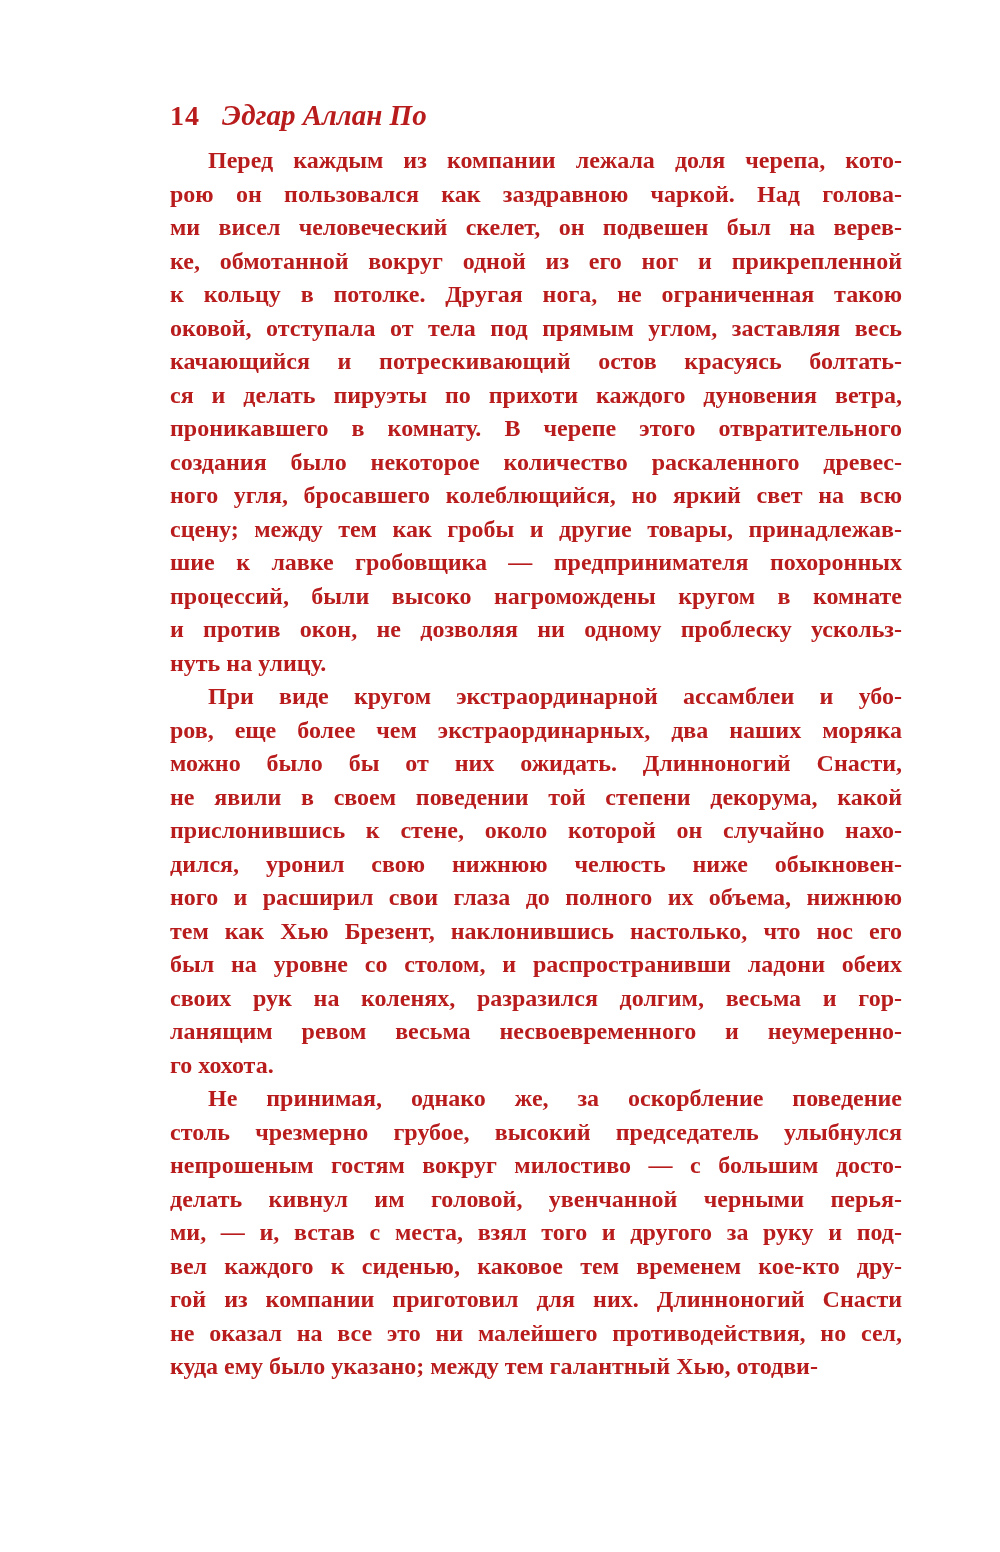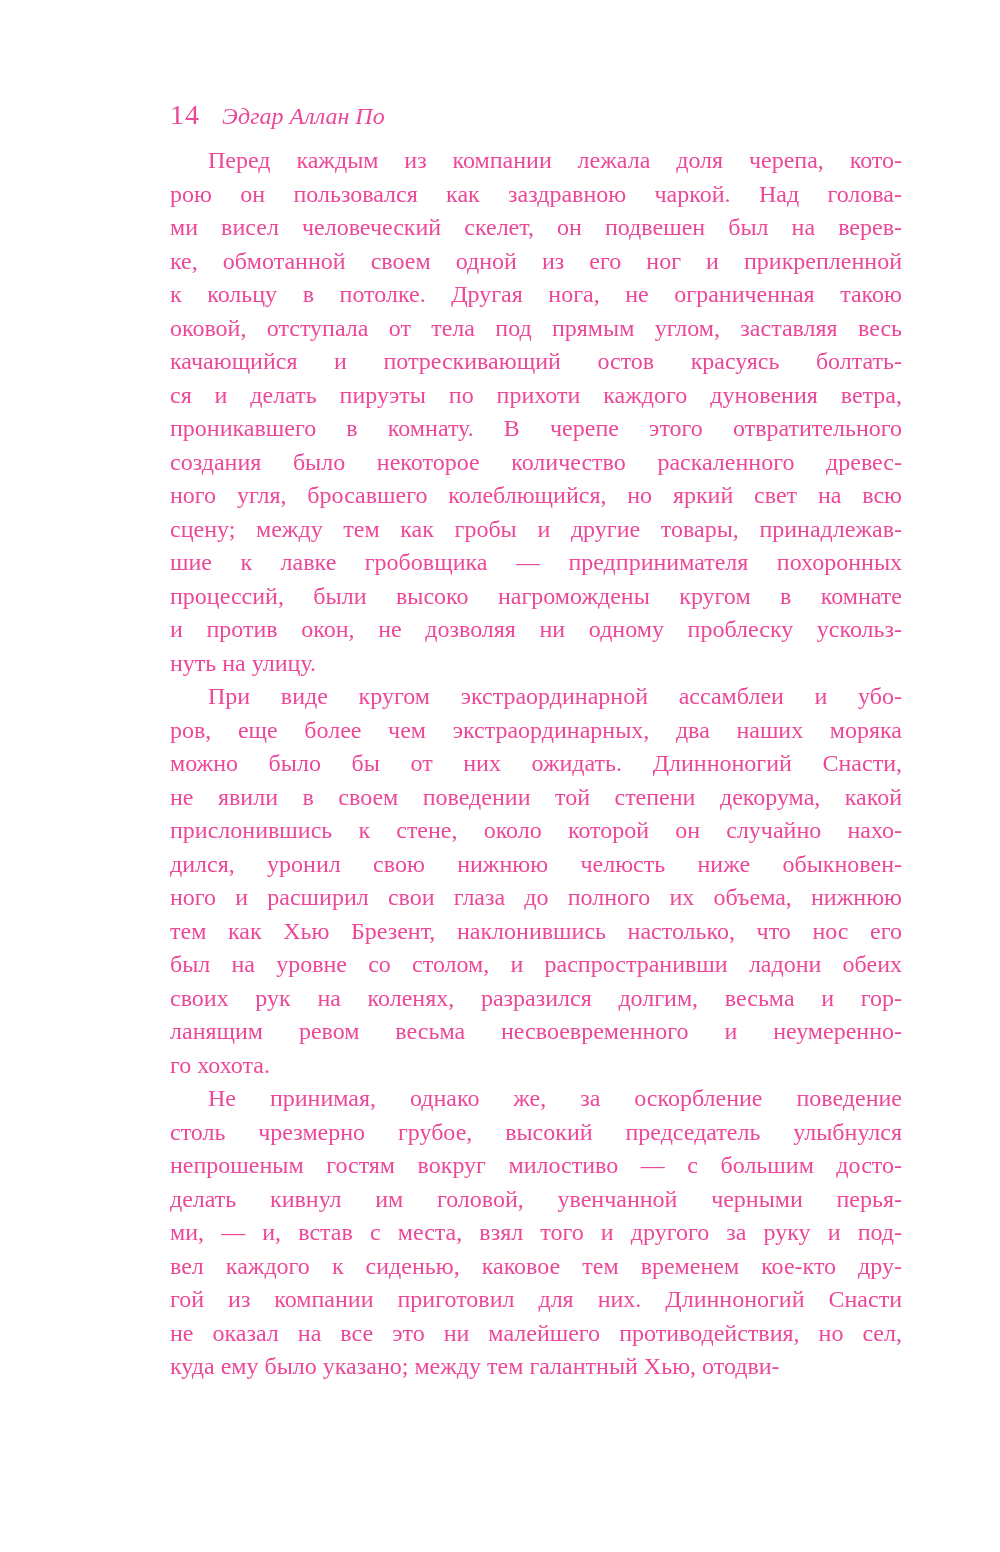--- a/index.html
+++ b/index.html
@@ -3,43 +3,44 @@
 <meta charset="utf-8">
 <style>
   * { margin: 0; padding: 0; box-sizing: border-box; }
   html, body { background: #ffffff; }
 
   .book-page {
     position: relative;
     width: 1000px;
     height: 1552px;
     background: #ffffff;
-    color: #ec4899;
+    color: #b91c1c;
     font-family: "Liberation Serif", "DejaVu Serif", serif;
     overflow: hidden;
+    font-weight: bold;
   }
 
   .page-header {
     position: absolute;
     left: 170px;
     top: 101px;
     display: flex;
     align-items: baseline;
     gap: 22px;
   }
 
   .page-number {
     font-size: 28px;
     line-height: 1;
     letter-spacing: 1px;
   }
 
   .running-header {
     font-style: italic;
-    font-size: 24px;
+    font-size: 29px;
     line-height: 1;
   }
 
   .text-block {
     position: absolute;
     left: 170px;
     top: 144px;
     width: 732px;
     font-size: 24px;
     line-height: 33.5px;
@@ -63,21 +64,21 @@
   <header class="page-header">
     <span class="page-number">14</span>
     <span class="running-header">Эдгар Аллан По</span>
   </header>
 
   <main class="text-block">
       <div class="paragraph">
         <div class="line first">Перед каждым из компании лежала доля черепа, кото-</div>
         <div class="line">рою он пользовался как заздравною чаркой. Над голова-</div>
         <div class="line">ми висел человеческий скелет, он подвешен был на верев-</div>
-        <div class="line">ке, обмотанной своем одной из его ног и прикрепленной</div>
+        <div class="line">ке, обмотанной вокруг одной из его ног и прикрепленной</div>
         <div class="line">к кольцу в потолке. Другая нога, не ограниченная такою</div>
         <div class="line">оковой, отступала от тела под прямым углом, заставляя весь</div>
         <div class="line">качающийся и потрескивающий остов красуясь болтать-</div>
         <div class="line">ся и делать пируэты по прихоти каждого дуновения ветра,</div>
         <div class="line">проникавшего в комнату. В черепе этого отвратительного</div>
         <div class="line">создания было некоторое количество раскаленного древес-</div>
         <div class="line">ного угля, бросавшего колеблющийся, но яркий свет на всю</div>
         <div class="line">сцену; между тем как гробы и другие товары, принадлежав-</div>
         <div class="line">шие к лавке гробовщика — предпринимателя похоронных</div>
         <div class="line">процессий, были высоко нагромождены кругом в комнате</div>

